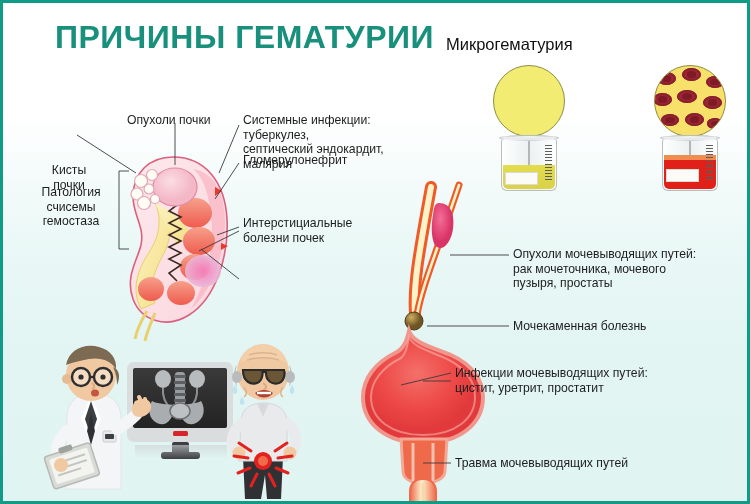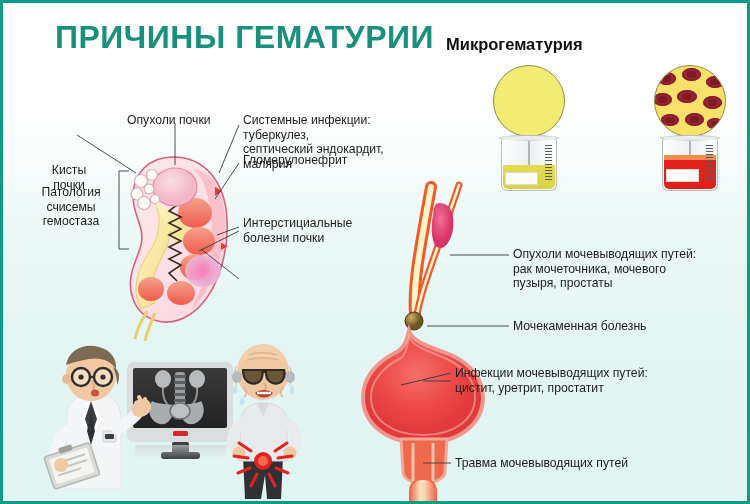--- a/index.html
+++ b/index.html
@@ -22,21 +22,21 @@
     color:#18907c;white-space:nowrap;
   }
 
   
   .lbl{
     position:absolute;
     font-size:12.2px;line-height:14.6px;
     color:#1d1d1d;white-space:pre-line;
   }
   .lbl.ctr{text-align:center;}
-  .lbl.hdr{font-size:16.5px;font-weight:bold;color:#111;white-space:nowrap;}
+  .lbl.hdr{font-size:16.5px;font-weight:normal;color:#111;white-space:nowrap;}
 
   
   svg.leaders{position:absolute;left:0;top:0;width:750px;height:504px;overflow:visible;pointer-events:none;}
   svg.leaders line,svg.leaders path{stroke:#3a3a3a;stroke-width:.9;fill:none;}
 
   
   .beakerWrap{position:absolute;}
   .bulb{
     position:absolute;border-radius:50%;
     border:1.4px solid #8e8e3f;
@@ -166,21 +166,21 @@
 септический эндокардит,
 малярия</div>
 
   <div class="lbl" style="left:240px;top:150px;">Гломерулонефрит</div>
 
   <div class="lbl ctr" style="left:22px;top:182px;width:92px;">Патология
 счисемы
 гемостаза</div>
 
   <div class="lbl" style="left:240px;top:213px;">Интерстициальные
-болезни почки</div>
+болезни почек</div>
 
 
   <div class="lbl hdr" style="left:443px;top:34px;">Микрогематурия</div>
 
   <div class="beakerWrap" style="left:486px;top:62px;width:110px;height:135px;">
     <div class="bulb micro" style="left:4px;top:0;width:72px;height:72px;"></div>
     <div class="stem" style="left:39px;top:70px;height:48px;"></div>
     <div class="glassRim" style="left:10px;top:70px;width:60px;"></div>
     <div class="glass" style="left:12px;top:74px;width:56px;height:52px;">
       <div class="fluid yellow"></div>

